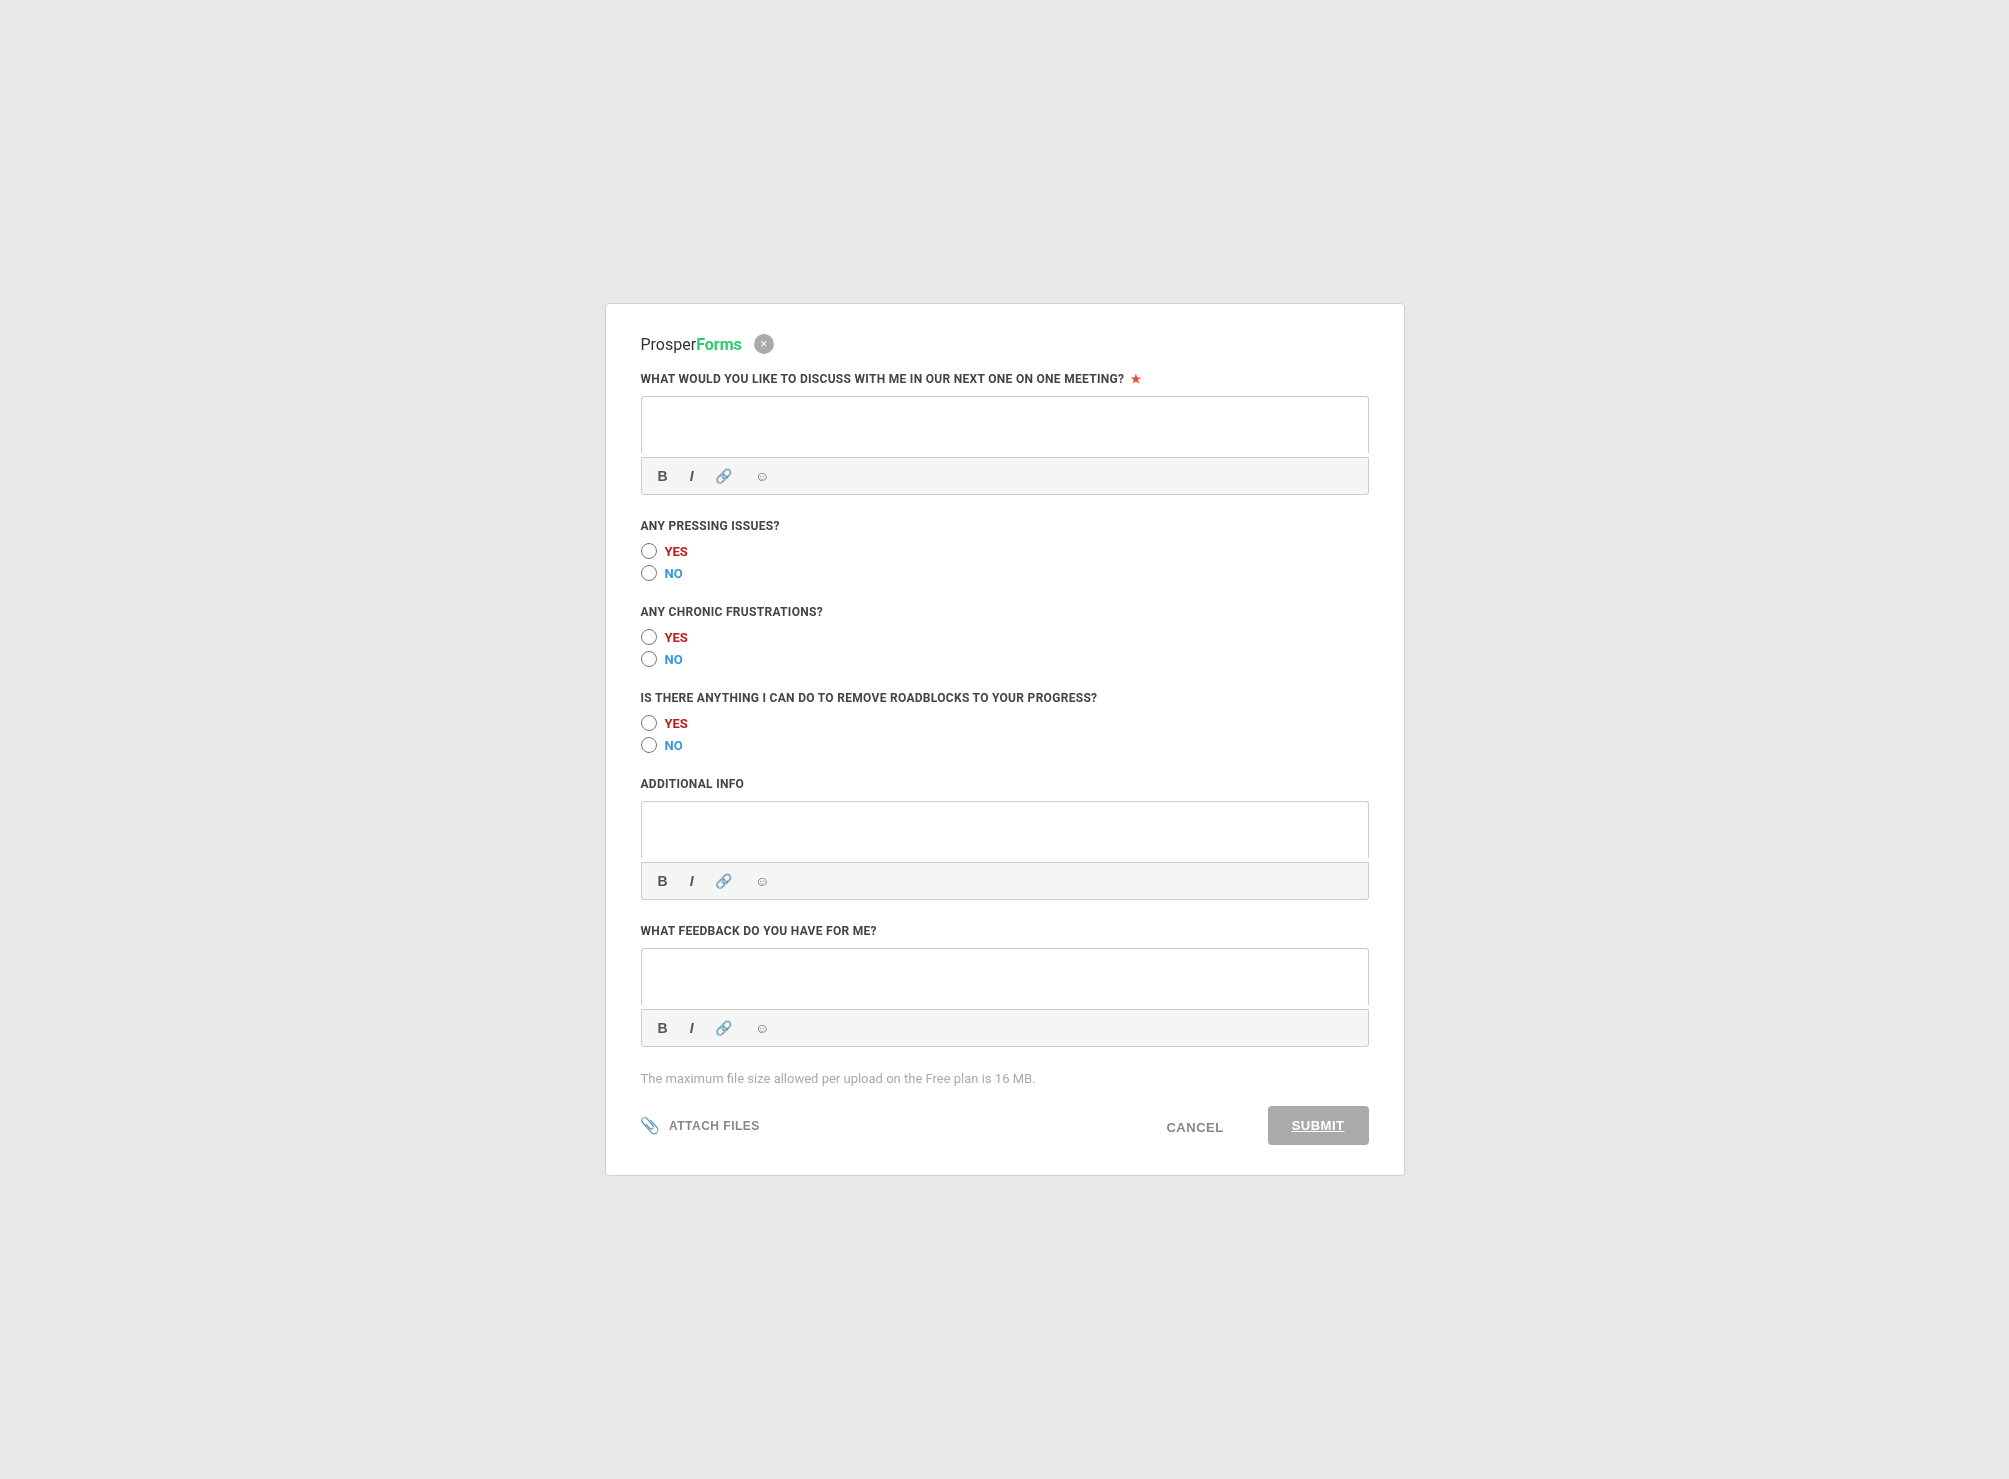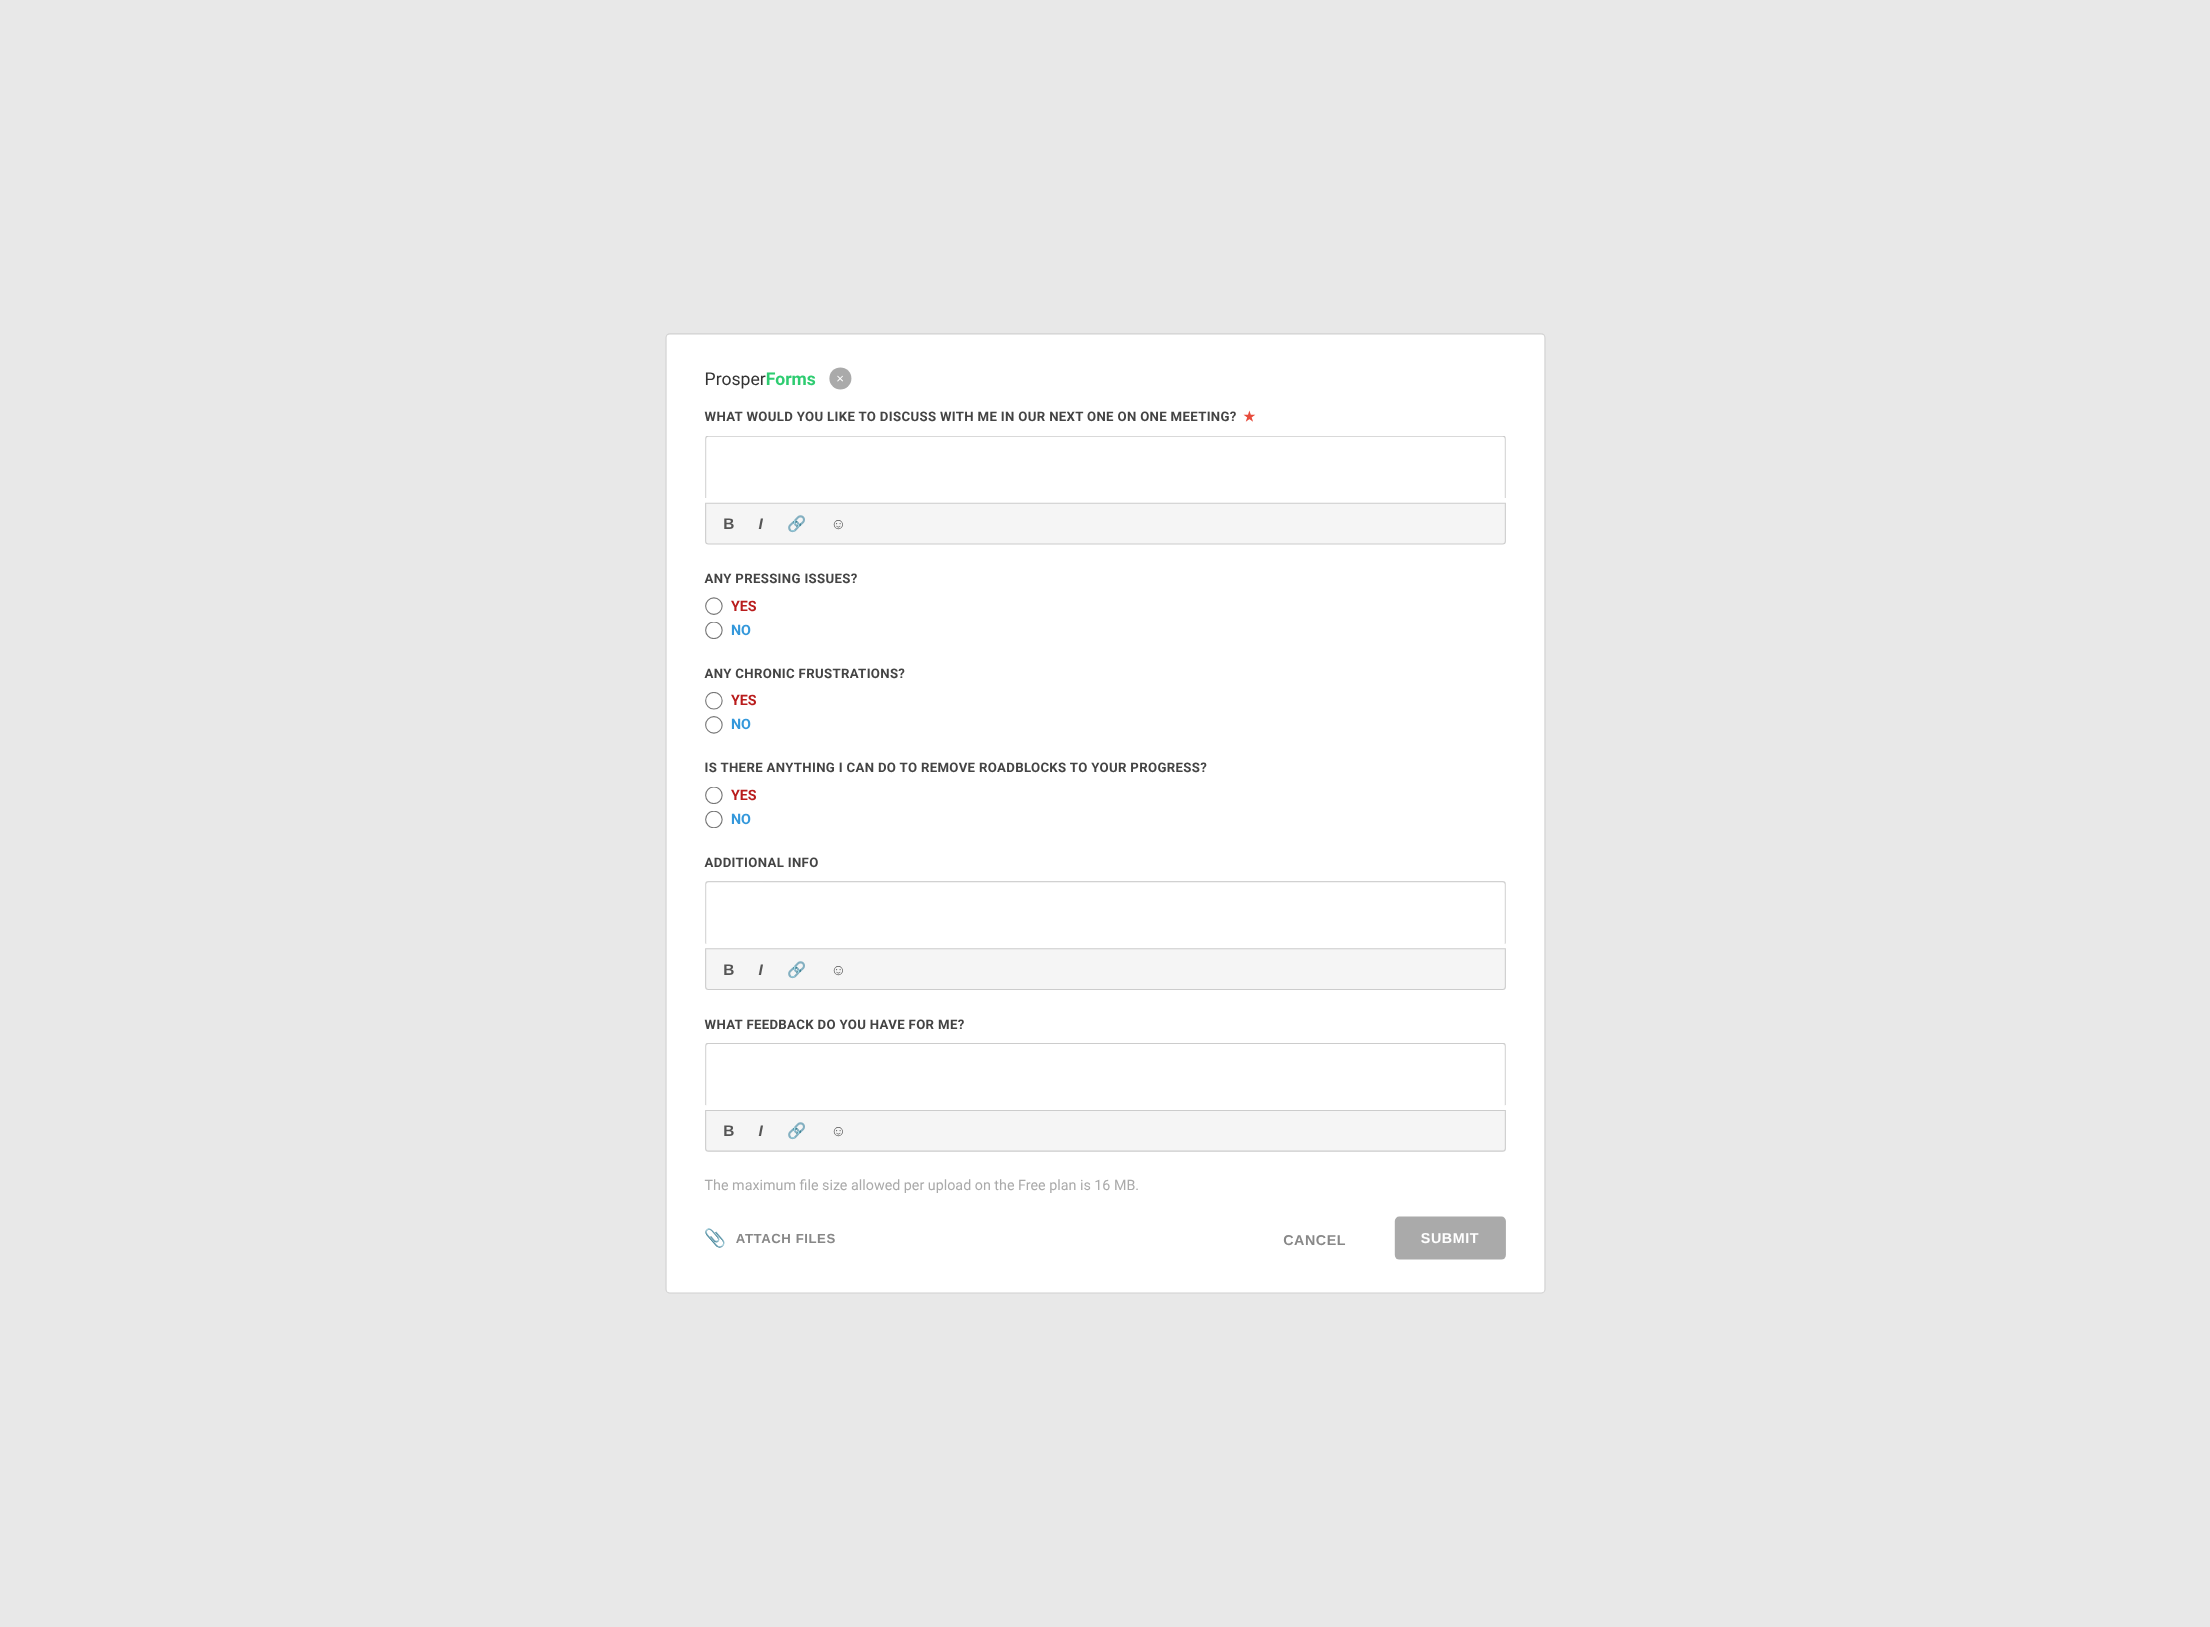--- a/index.html
+++ b/index.html
@@ -223,20 +223,21 @@
     .submit-btn {
       background: #aaaaaa;
       border: none;
       border-radius: 4px;
       cursor: pointer;
       font-size: 13px;
       font-weight: 700;
       color: #ffffff;
       letter-spacing: 0.5px;
       padding: 12px 24px;
+      text-decoration: underline;
     }
   </style>
 </head>
 <body>
 
 <div class="modal-overlay">
   <div class="form-container">
 
     <div class="form-header">
       <div class="logo-area">

